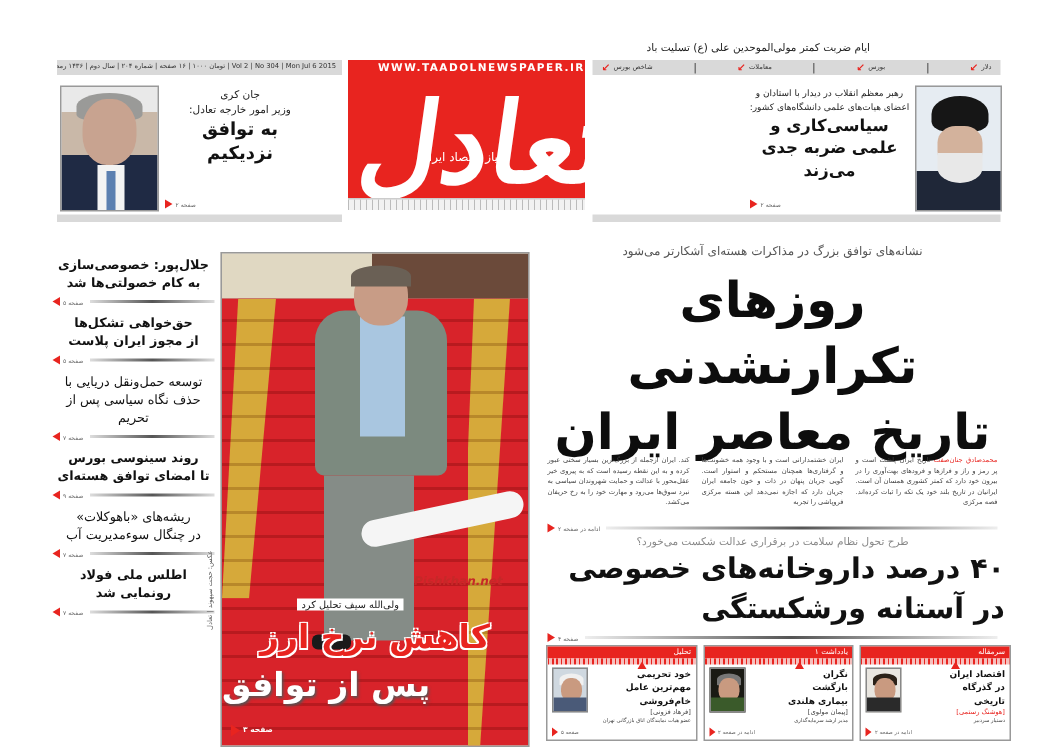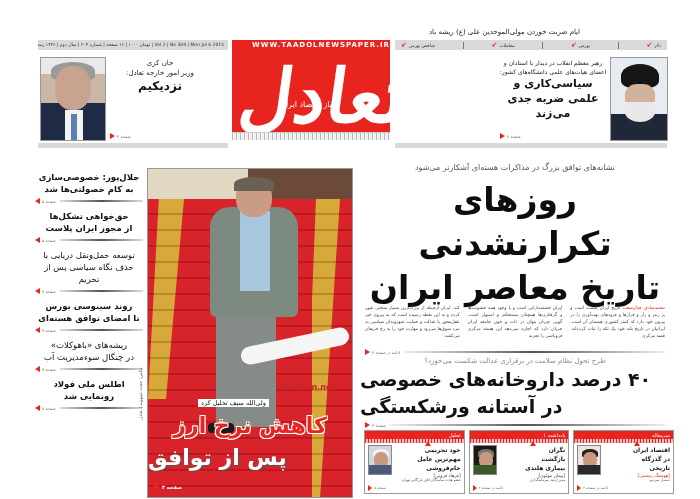--- a/index.html
+++ b/index.html
@@ -83,21 +83,21 @@
   .main-head { top:178px; left:360px; width:310px; text-align:center; font-size:33px; font-weight:bold; line-height:44px; color:#0d0d0d; letter-spacing:-1px; }
 
   
   .body-cols { top:304px; left:365px; width:300px; display:flex; gap:8px; }
   .body-col { flex:1; font-size:4.5px; line-height:7px; color:#444; text-align:justify; }
   .byline { color:#e8241f; }
   .body-ref-row { top:349px; left:365px; width:300px; display:flex; align-items:center; gap:4px; }
   .body-ref-row .line { flex:1; height:2px; background:linear-gradient(90deg,#eee,#555,#eee); }
 
   .kicker2 { top:357px; left:360px; width:310px; text-align:center; font-size:7px; color:#888; }
-  .second-head { top:366px; left:360px; width:310px; text-align:left; font-size:19px; font-weight:bold; line-height:27px; color:#111; }
+  .second-head { top:366px; left:360px; width:310px; text-align:right; font-size:19px; font-weight:bold; line-height:27px; color:#111; }
 
   .sec-ref-row { top:422px; left:365px; width:300px; display:flex; align-items:center; gap:4px; }
   .sec-ref-row .line { flex:1; height:2px; background:linear-gradient(90deg,#eee,#555,#eee); }
 
   
   .boxes { top:430px; left:364px; width:310px; display:flex; gap:4px; flex-direction:row-reverse; }
   .box { width:101px; height:64px; border:1px solid #999; position:relative; background:#fff; }
   .box-header { height:8px; background:#e8241f; color:#fff; font-size:5px; text-align:right; padding:0 3px; line-height:8px; }
   .box-ruler { height:4px; background:repeating-linear-gradient(90deg,#e8241f 0 1px,#f6c0be 1px 3px); }
   .box-tri { position:absolute; top:10px; left:60px; width:0; height:0; border-left:3px solid transparent; border-right:3px solid transparent; border-bottom:5px solid #e8241f; }
@@ -110,21 +110,21 @@
   .box-photo { width:24px; height:30px; border:1px solid #888; position:relative; overflow:hidden; }
   .bp-face { position:absolute; top:6px; left:5px; width:14px; height:16px; border-radius:45%; background:#c99a80; }
   .bp-hair { position:absolute; top:3px; left:4px; width:16px; height:8px; border-radius:50% 50% 10% 10%; }
   .bp-body { position:absolute; bottom:0; left:0; width:24px; height:9px; background:#2a2a2a; }
   .box-ref { position:absolute; bottom:2px; left:3px; display:flex; align-items:center; gap:2px; font-size:3.5px; color:#666; }
   .box-ref .tri { width:0; height:0; border-top:3px solid transparent; border-bottom:3px solid transparent; border-left:4px solid #e8241f; }
 </style>
 </head>
 <body>
 
-<div class="abs top-note rtl">ایام ضربت خوردن مولی‌الموحدین علی (ع) ریشه باد</div>
+<div class="abs top-note rtl">ایام ضربت کمتر مولی‌الموحدین علی (ع) تسلیت باد</div>
 
 <div class="abs info-strip rtl">Vol 2 | No 304 | Mon Jul 6 2015 | تومان ۱۰۰۰ | ۱۶ صفحه | شماره ۲۰۴ | سال دوم | ۱۴۳۶ رمضان ۱۹ | ۱۳۹۴ دوشنبه ۱۵ تیر</div>
 
 <div class="abs masthead">
   <div class="mast-url">WWW.TAADOLNEWSPAPER.IR</div>
   <div class="mast-logo rtl">تعادل</div>
   <div class="mast-tag rtl">نیاز اقتصاد ایران</div>
   <div class="ruler"></div>
 </div>
 
@@ -152,20 +152,21 @@
 
 <div class="abs kerry-photo">
   <div class="kerry-hair"></div>
   <div class="kerry-face"></div>
   <div class="kerry-shirt"></div>
   <div class="kerry-tie"></div>
 </div>
 <div class="abs kerry-text rtl">
   <div class="kicker-s">جان کری</div>
   <div class="kicker-s">وزیر امور خارجه تعادل:</div>
+  <div class="head-s">به توافق</div>
   <div class="head-s">نزدیکیم</div>
 </div>
 <div class="abs pageref" style="top:133px;left:110px;">
   <span class="tri"></span>
   <span>صفحه ۲</span>
 </div>
 <div class="abs gray-bar" style="top:143px;left:38px;width:190px;"></div>
 
 <div class="abs kh-photo">
   <div class="kh-robe"></div>

